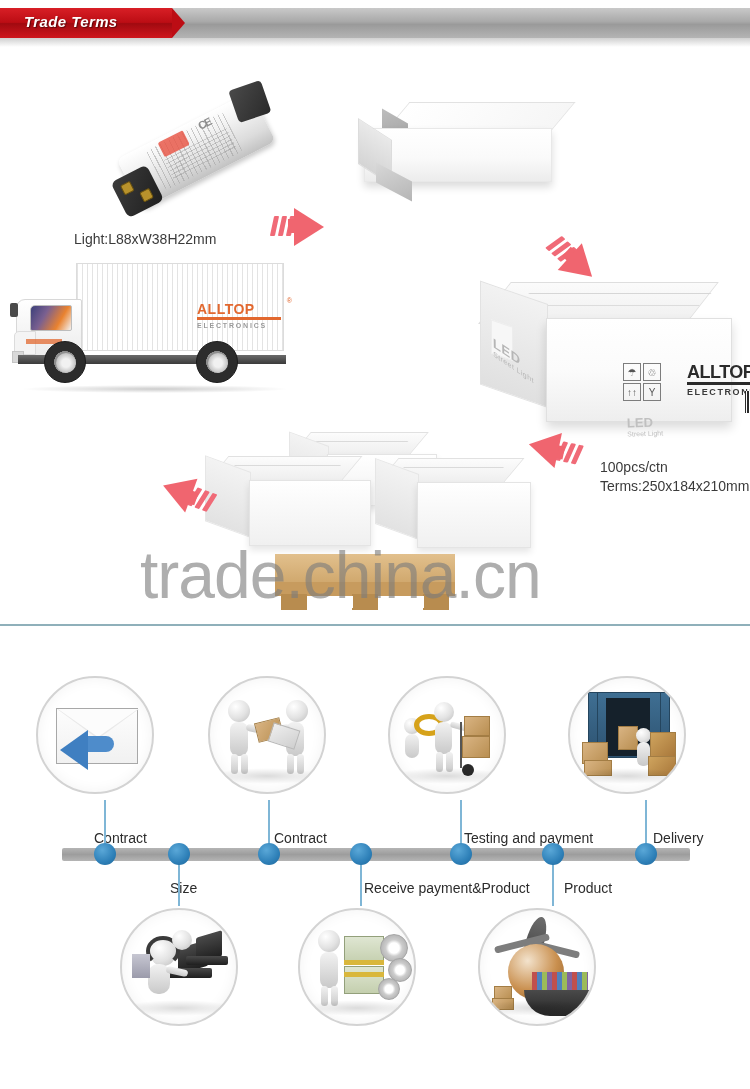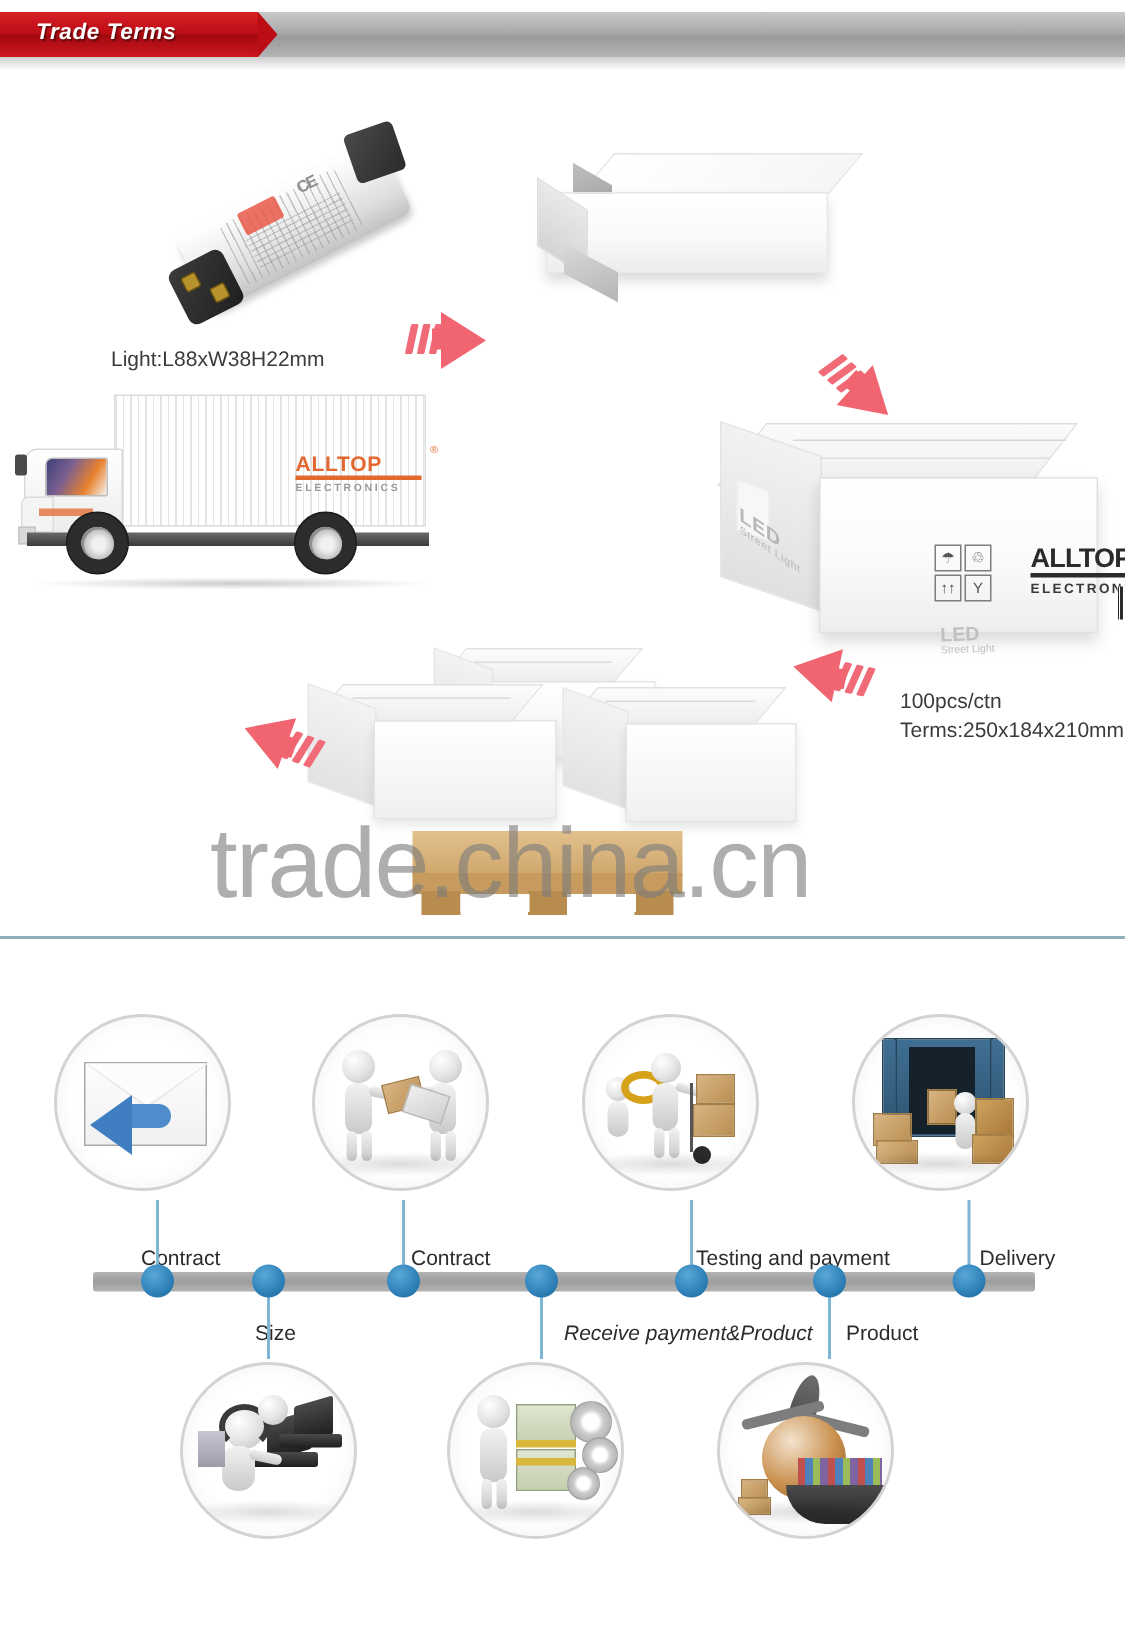--- a/index.html
+++ b/index.html
@@ -632,21 +632,21 @@
     <div class="stem stem-dn" style="left:178px;"></div>
     <div class="node" style="left:168px;"></div>
     <div class="tl-label lbl-dn" style="left:170px;">Size</div>
 
     <div class="stem stem-up" style="left:268px;"></div>
     <div class="node" style="left:258px;"></div>
     <div class="tl-label lbl-up" style="left:274px;">Contract</div>
 
     <div class="stem stem-dn" style="left:360px;"></div>
     <div class="node" style="left:350px;"></div>
-    <div class="tl-label lbl-dn" style="left:376px;font-style:italic;">Receive payment&amp;Product</div>
+    <div class="tl-label lbl-dn" style="left:364px;">Receive payment&amp;Product</div>
 
     <div class="stem stem-up" style="left:460px;"></div>
     <div class="node" style="left:450px;"></div>
     <div class="tl-label lbl-up" style="left:464px;">Testing and payment</div>
 
     <div class="stem stem-dn" style="left:552px;"></div>
     <div class="node" style="left:542px;"></div>
     <div class="tl-label lbl-dn" style="left:564px;">Product</div>
 
     <div class="stem stem-up" style="left:645px;"></div>

